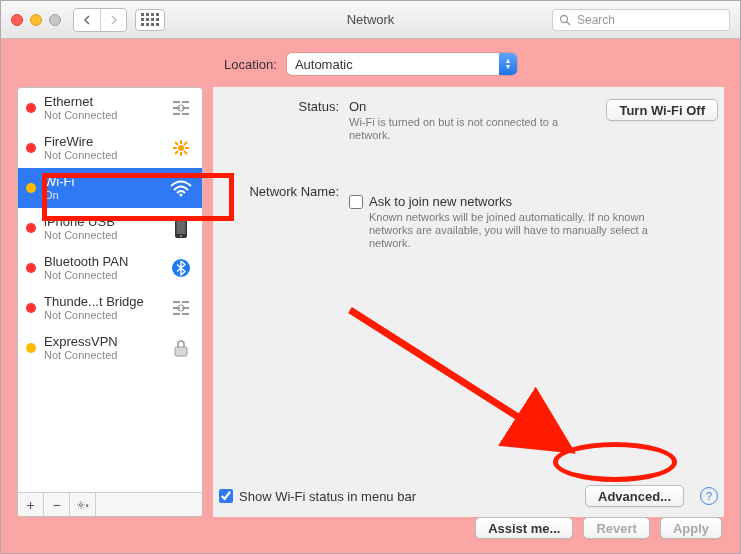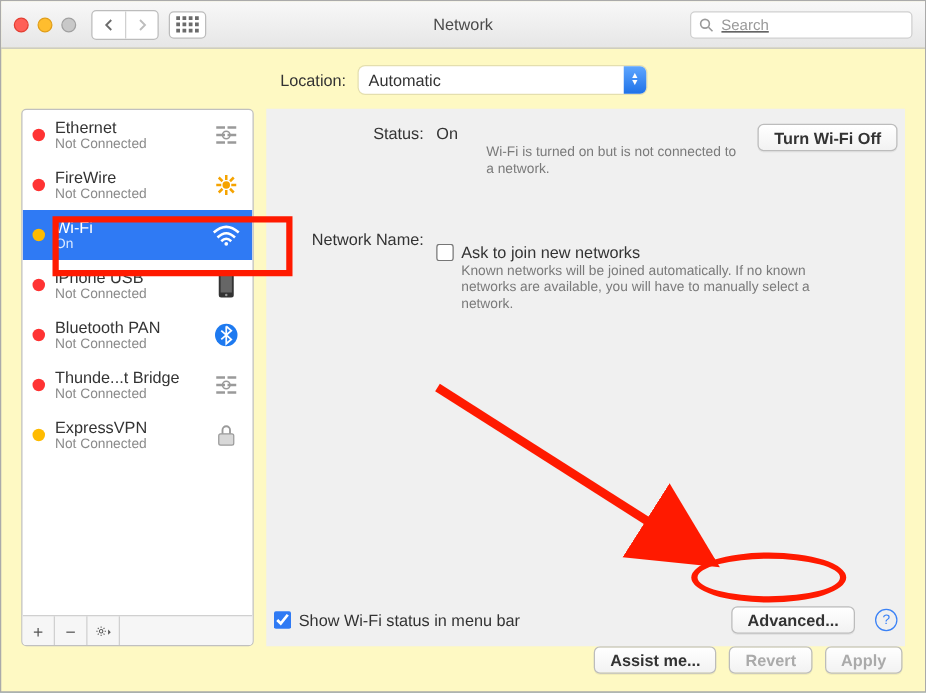--- a/index.html
+++ b/index.html
@@ -9,21 +9,21 @@
     color: #333;
     background: linear-gradient(135deg, #5a7a9a 0%, #3a5a7a 50%, #6a8aa0 100%);
     width: 741px;
     height: 554px;
     overflow: hidden;
     position: relative;
   }
   .window {
     position: absolute;
     top: 0; left: 0; right: 0; bottom: 0;
-    background: #fef9c3;
+    background: #fca5a5;
     border: 1px solid #aaa;
     box-shadow: 0 4px 20px rgba(0,0,0,0.3);
     display: flex;
     flex-direction: column;
   }
   
   .titlebar {
     height: 38px;
     background: linear-gradient(#f8f8f8, #e6e6e6);
     border-bottom: 1px solid #bfbfbf;
@@ -44,21 +44,21 @@
   .apps-grid { display:grid; grid-template-columns:repeat(4,3px); grid-template-rows:repeat(3,3px); gap:2px;}
   .apps-grid i { background:#6b6b6b; width:3px; height:3px;}
   .title { position:absolute; left:50%; transform:translateX(-50%); font-size:13px; color:#4a4a4a;}
   .searchbox {
     margin-left: auto;
     display:flex; align-items:center;
     background:#fff; border:1px solid #cfcfcf; border-radius:4px;
     width: 178px; height:22px; padding: 0 6px; color:#999;
   }
   .searchbox .mag { font-size:12px; margin-right:6px; color:#888;}
-  .searchbox input { border:none; outline:none; font-size:12px; width:100%; color:#333; background:transparent;text-decoration:underline;}
+  .searchbox input { border:none; outline:none; font-size:12px; width:100%; color:#333; background:transparent;}
   .searchbox input::placeholder{ color:#999;}
   
   .location-row {
     display:flex; align-items:center; justify-content:center;
     gap: 10px; padding: 14px 0 12px;
   }
   .location-row label { font-size:13px; color:#333;}
   .select {
     display:flex; align-items:center;
     background:#fff; border-radius:5px; height:22px;
@@ -103,21 +103,21 @@
   .list-toolbar .gear { font-size:13px;}
   
   .detail {
     flex:1; background:#f0f0f0; padding: 12px 6px 0 6px;
     position:relative; display:flex; flex-direction:column;gap:20px;
   }
   .row { display:flex; margin-bottom:6px;}
   .row .lab { width:130px; text-align:right; padding-right:10px; font-size:13px;}
   .row .val { flex:1;}
   .row .val .strong { font-weight:500;}
-  .row .desc { font-size:11px; color:#7a7a7a; line-height:13px; margin-top:2px; max-width: 280px; margin-left: 40px;}
+  .row .desc { font-size:11px; color:#7a7a7a; line-height:13px; margin-top:2px; max-width: 280px;}
   .btn {
     background: linear-gradient(#fff,#f2f2f2);
     border:1px solid #bcbcbc; border-radius:5px;
     height:22px; padding:0 12px; font-size:13px;
     display:inline-flex; align-items:center;
     box-shadow: 0 1px 0 rgba(0,0,0,0.05);
     white-space:nowrap;
     font-weight:bold;
   }
   .btn.disabled { color:#aaa;}

